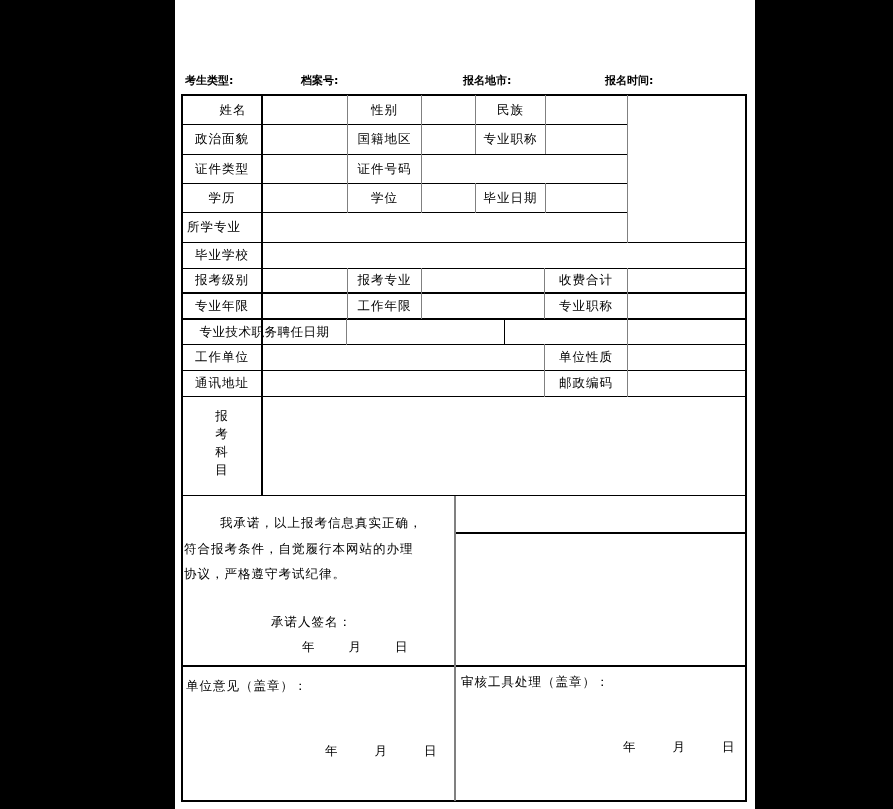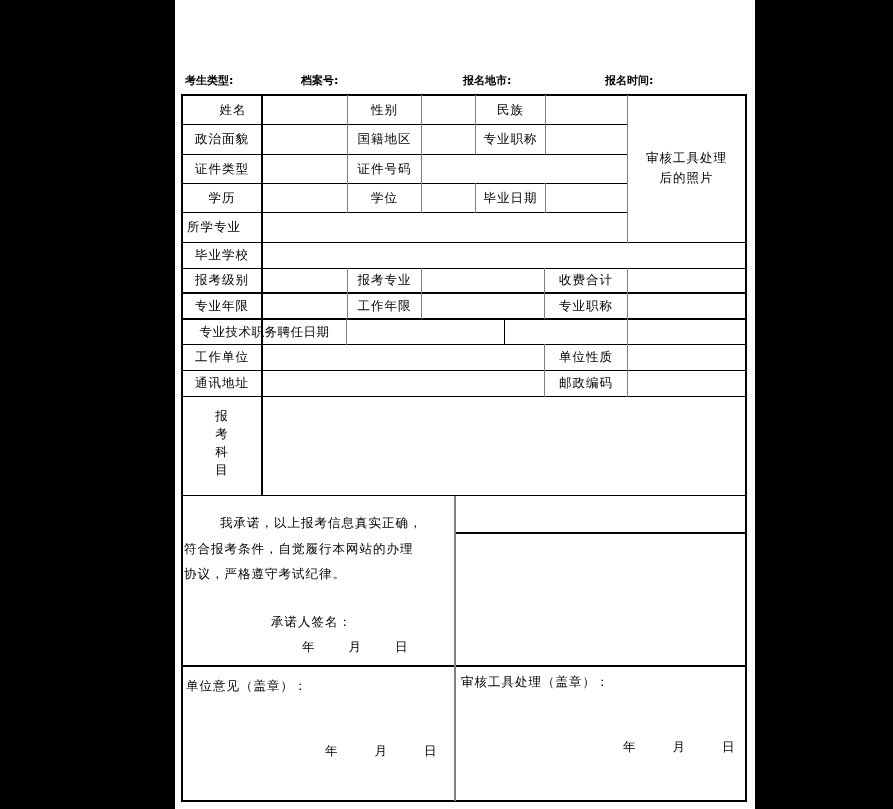--- a/index.html
+++ b/index.html
@@ -91,24 +91,20 @@
   <div class="cell" style="left:8px;top:184px;width:78px;height:28px">学历</div>
   <div class="cell field" style="left:88px;top:184px;width:84px;height:28px"></div>
   <div class="cell" style="left:173px;top:184px;width:73px;height:28px">学位</div>
   <div class="cell field" style="left:247px;top:184px;width:53px;height:28px"></div>
   <div class="cell" style="left:301px;top:184px;width:69px;height:28px">毕业日期</div>
   <div class="cell field" style="left:371px;top:184px;width:81px;height:28px"></div>
 
   <div class="cell" style="left:8px;top:213px;width:62px;height:29px">所学专业</div>
   <div class="cell field" style="left:88px;top:213px;width:364px;height:29px"></div>
 
-  <div class="cell vert" style="left:453px;top:96px;width:117px;height:146px">
-    <span>审核工具处理</span>
-    <span style="line-height:22px">后的照片</span>
-  </div>
 
   <div class="cell" style="left:8px;top:243px;width:78px;height:25px">毕业学校</div>
   <div class="cell field" style="left:88px;top:243px;width:482px;height:25px"></div>
 
   <div class="cell" style="left:8px;top:269px;width:78px;height:23px">报考级别</div>
   <div class="cell field" style="left:88px;top:269px;width:84px;height:23px"></div>
   <div class="cell" style="left:173px;top:269px;width:73px;height:23px">报考专业</div>
   <div class="cell field" style="left:247px;top:269px;width:122px;height:23px"></div>
   <div class="cell" style="left:370px;top:269px;width:82px;height:23px">收费合计</div>
   <div class="cell field" style="left:453px;top:269px;width:117px;height:23px"></div>

